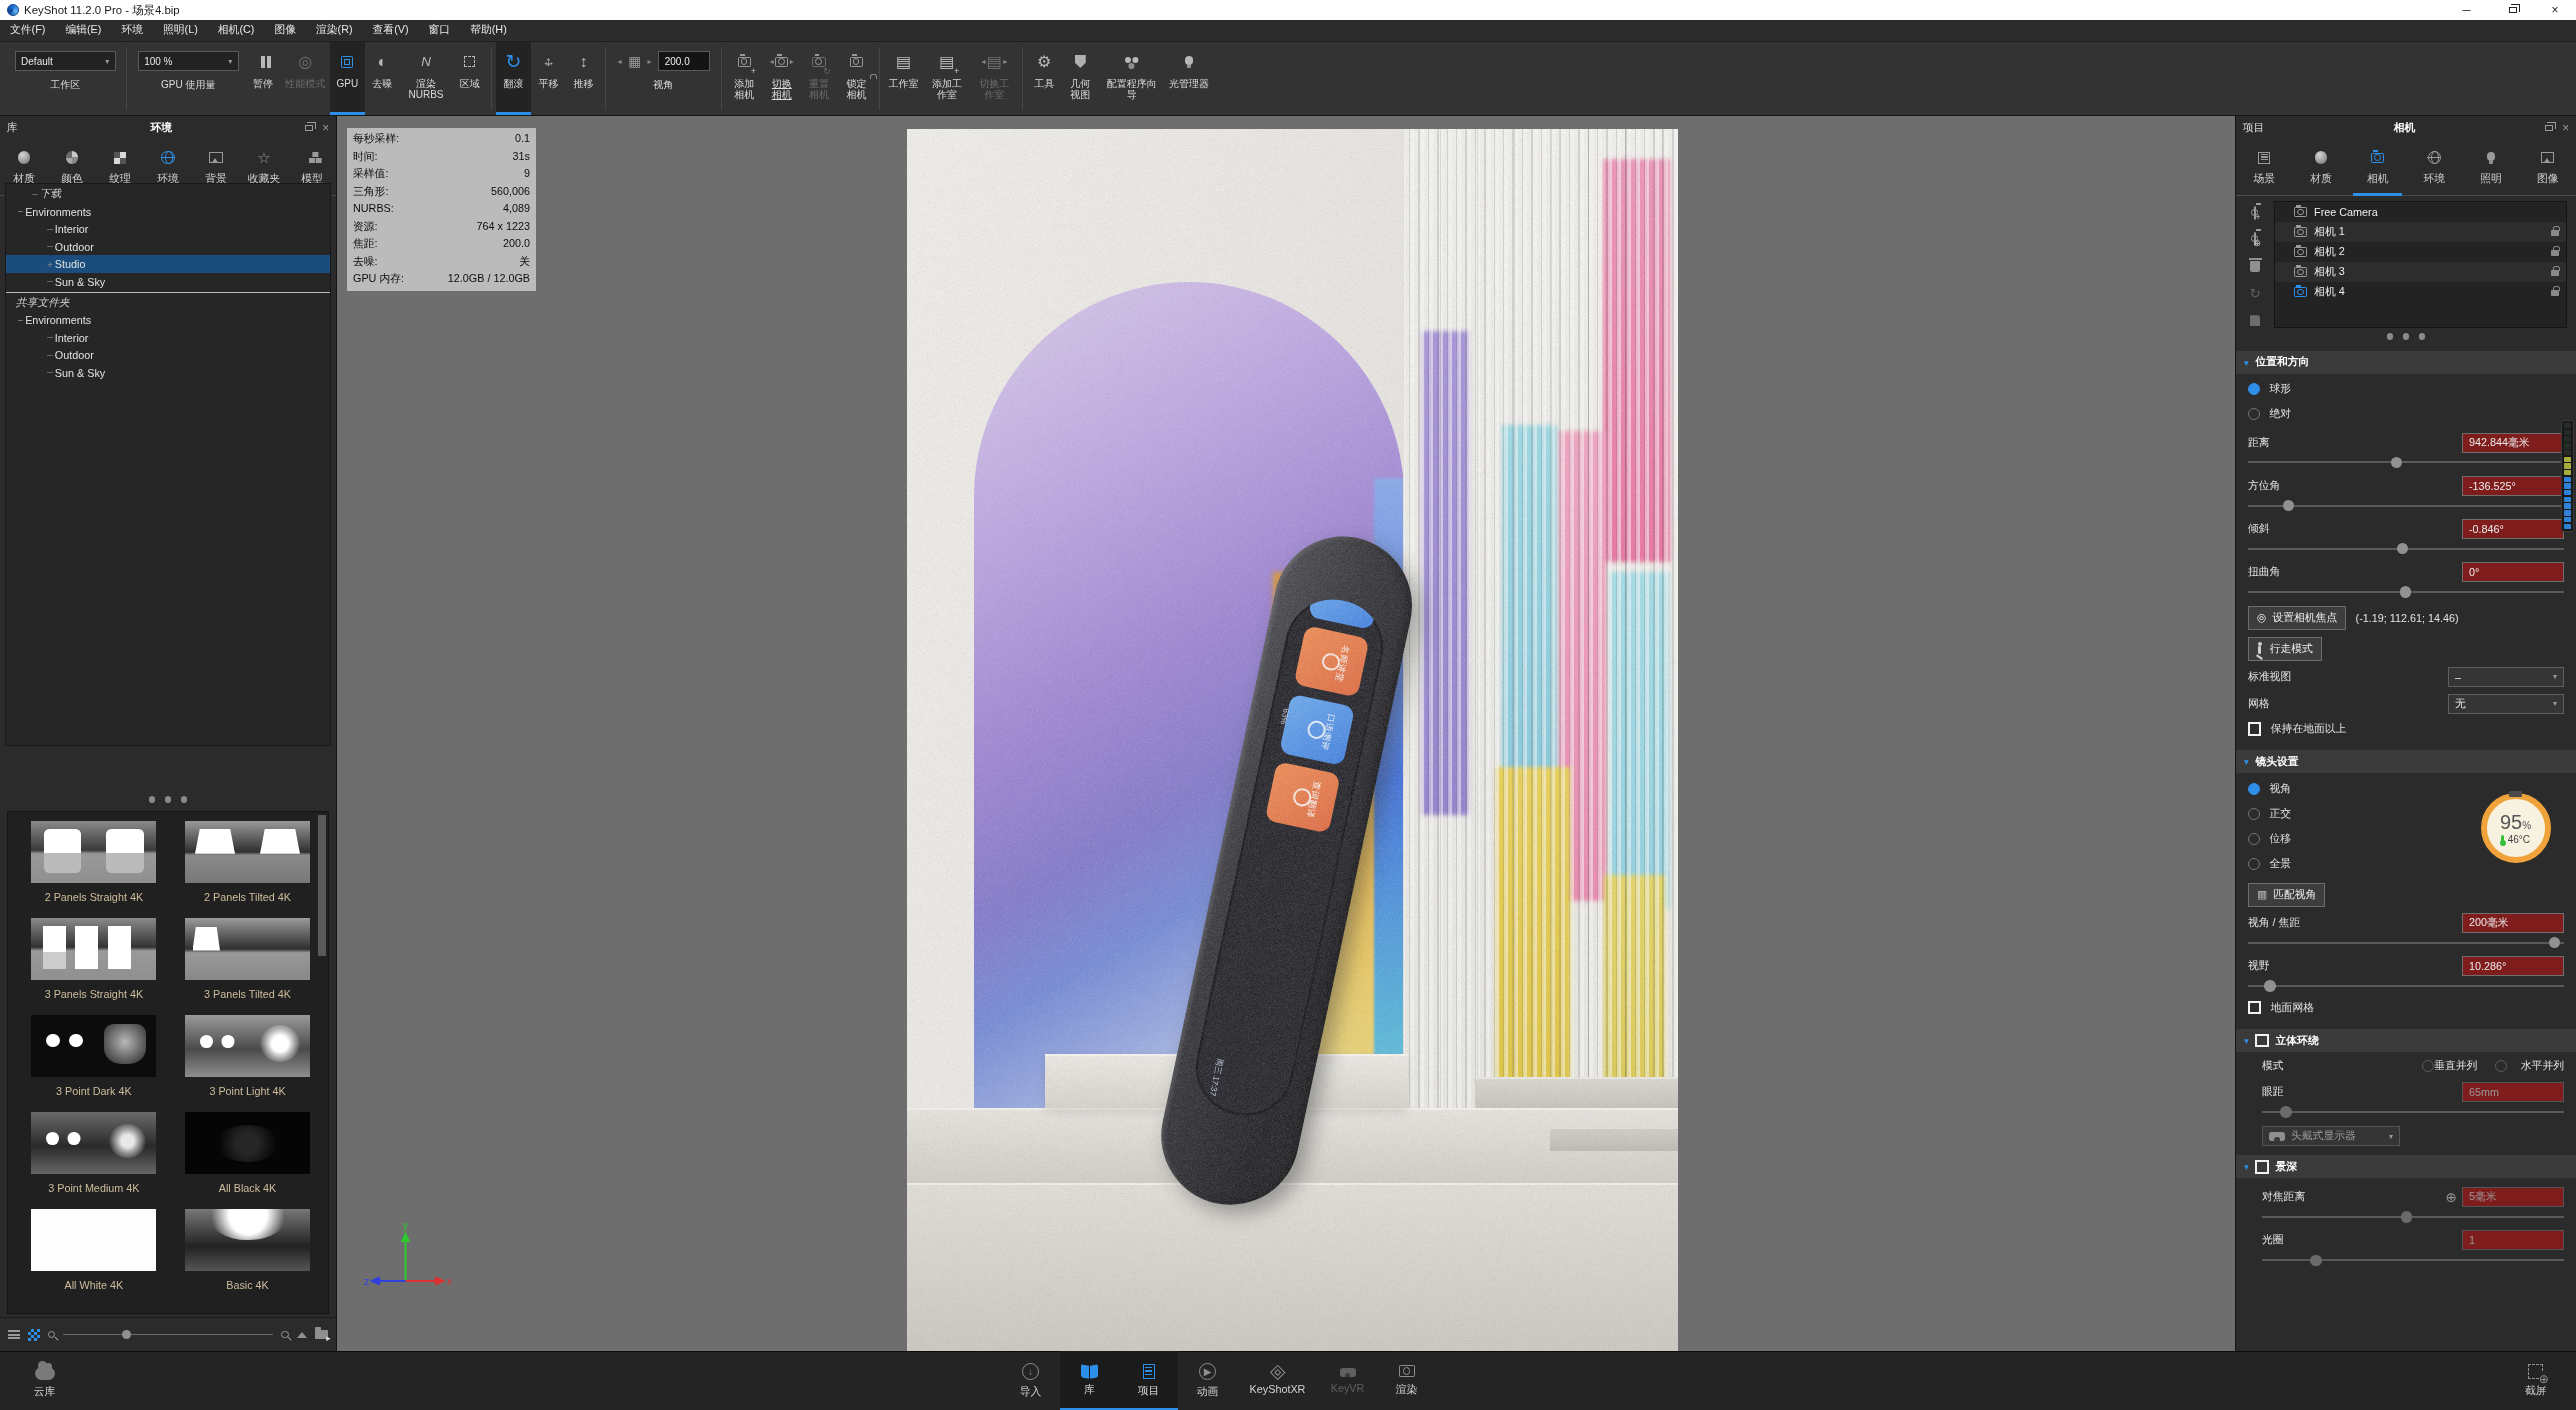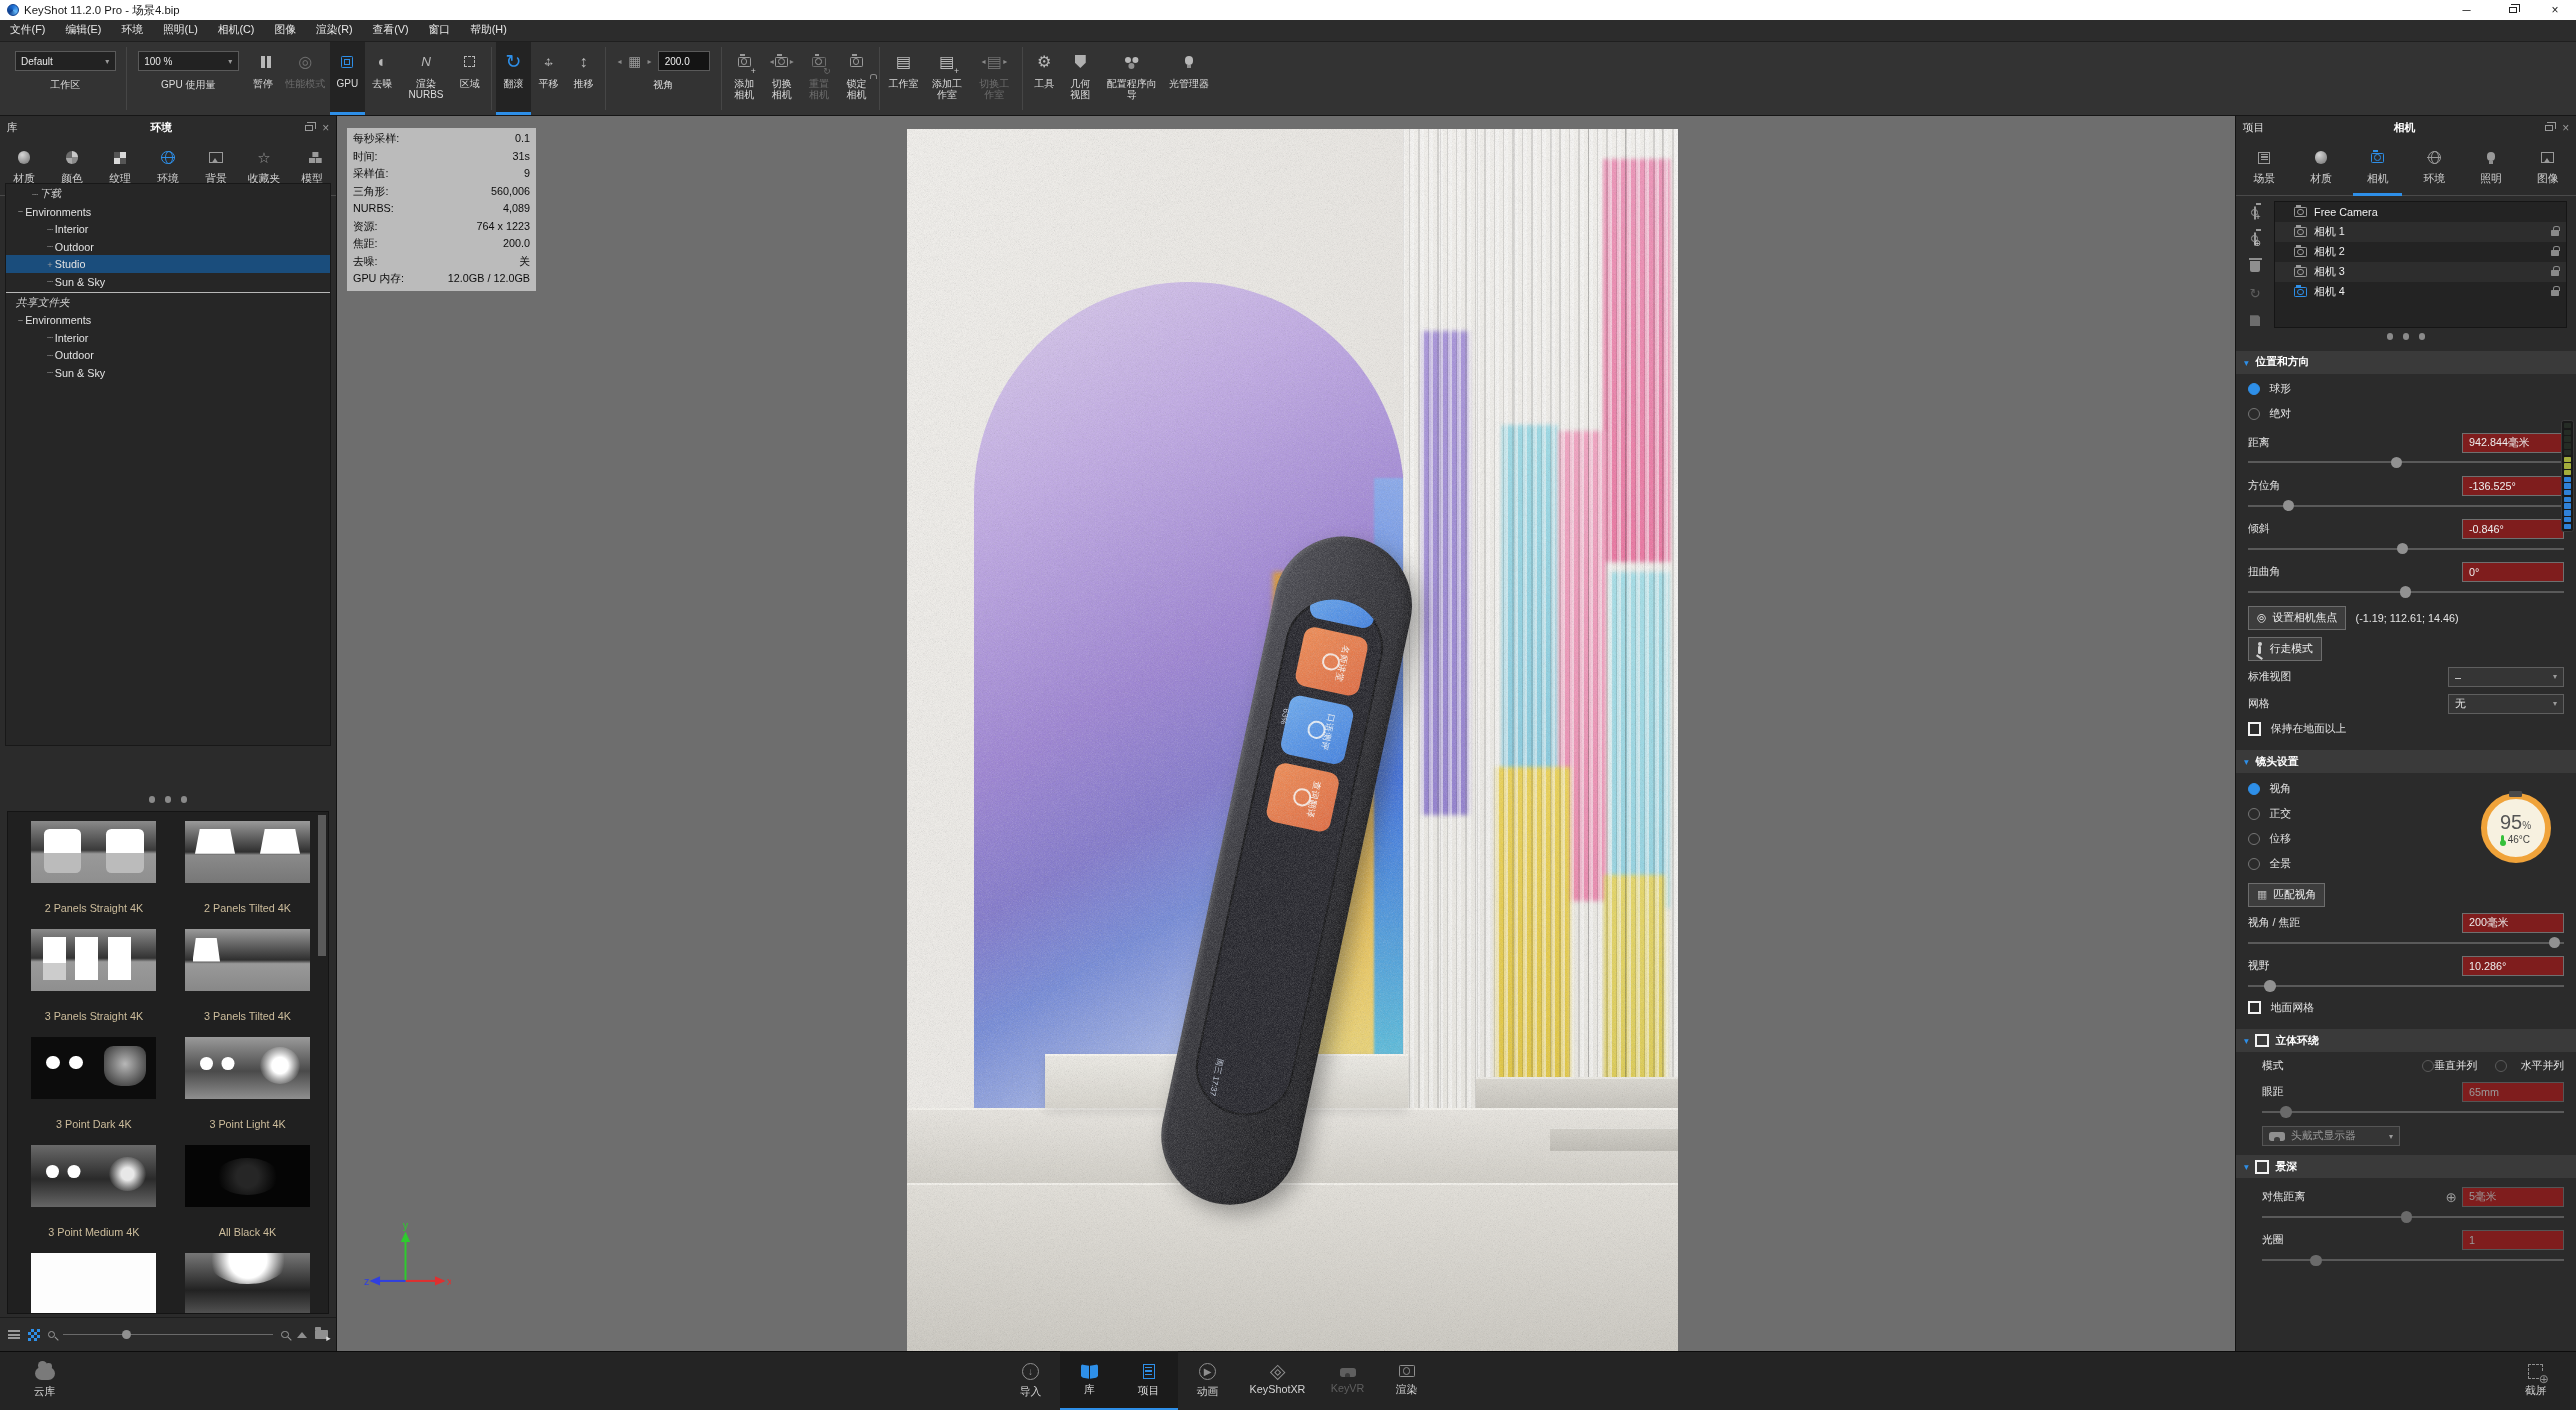--- a/index.html
+++ b/index.html
@@ -94,21 +94,21 @@
   .tital { font-style:italic; color:#cfcfcf; }
   .tdiv { height:1.3px; background:#b8b8b8; margin:1.3px 0; }
   .ind1 { padding-left:9.4px; } .ind2 { padding-left:24px; } .ind3 { padding-left:39px; }
   .dotsplit { position:absolute; left:0; right:0; display:flex; justify-content:center; gap:9.4px; }
   .dotsplit i { width:6.7px; height:6.7px; border-radius:50%; background:#8a8a8a; }
   .lp-dots { top:680px; }
   .thumbs { position:absolute; top:695px; left:6.7px; right:6.7px; height:503px; background:#202020; border:0.7px solid #141414; overflow:hidden; }
   .thgrid { display:grid; grid-template-columns:1fr 1fr; padding:9.4px 4px 0 9.4px; row-gap:15px; }
   .thcard { display:flex; flex-direction:column; align-items:center; }
   .thimg { width:125px; height:62px; background:#777; }
-  .thlbl { margin-top:19px; font-size:10.8px; color:#cdbd9c; white-space:nowrap; }
+  .thlbl { margin-top:8px; font-size:10.8px; color:#cdbd9c; white-space:nowrap; }
   .thsb { position:absolute; top:2.7px; right:2px; width:8px; height:141px; background:#5a5a5a; }
   
   .th-2ps { background:linear-gradient(#8a8a8a,#3a3a3a 47%,#999 53%,#8f8f8f); position:relative; }
   .th-2ps::before,.th-2ps::after { content:""; position:absolute; top:12%; width:30%; height:72%; background:linear-gradient(#fff 55%,#bbb 55%); border-radius:5.4px; }
   .th-2ps::before { left:10%; } .th-2ps::after { right:10%; }
   .th-2pt { background:linear-gradient(#9a9a9a,#2f2f2f 50%,#8a8a8a 55%,#777); position:relative; overflow:hidden; }
   .th-2pt::before,.th-2pt::after { content:""; position:absolute; top:12%; width:32%; height:40%; background:#fff; clip-path:polygon(12% 0,88% 0,100% 100%,0 100%); }
   .th-2pt::before { left:8%; } .th-2pt::after { right:8%; }
   .th-3ps { background:linear-gradient(#8a8a8a,#333 47%,#9a9a9a 53%,#8f8f8f); position:relative; }
   .th-3ps::before { content:""; position:absolute; left:9%; top:12%; width:19%; height:70%; background:linear-gradient(#fff 60%,#ccc 60%); box-shadow:32px 0 0 #fff, 65px 0 0 #fff; }
@@ -364,21 +364,21 @@
           <span class="badge">+</span>
         </span>
       <span class="rlb" style="max-width:28px;">添加相机</span>
     </div>
     <div class="rbtn">
       <span class="ric">
           <span class="chev">◂</span>
           <span class="icam"></span>
           <span class="chev">▸</span>
         </span>
-      <span class="rlb" style="max-width:28px;">切换相机</span>
+      <span class="rlb" style="max-width:28px;text-decoration:underline;">切换相机</span>
     </div>
     <div class="rbtn disabled">
       <span class="ric" style="position:relative;">
           <span class="icam" style="border-color:#6d6d6d;"></span>
           <span class="badge" style="color:#6d6d6d;">↻</span>
         </span>
       <span class="rlb" style="max-width:28px;">重置相机</span>
     </div>
     <div class="rbtn">
       <span class="ric" style="position:relative;">

